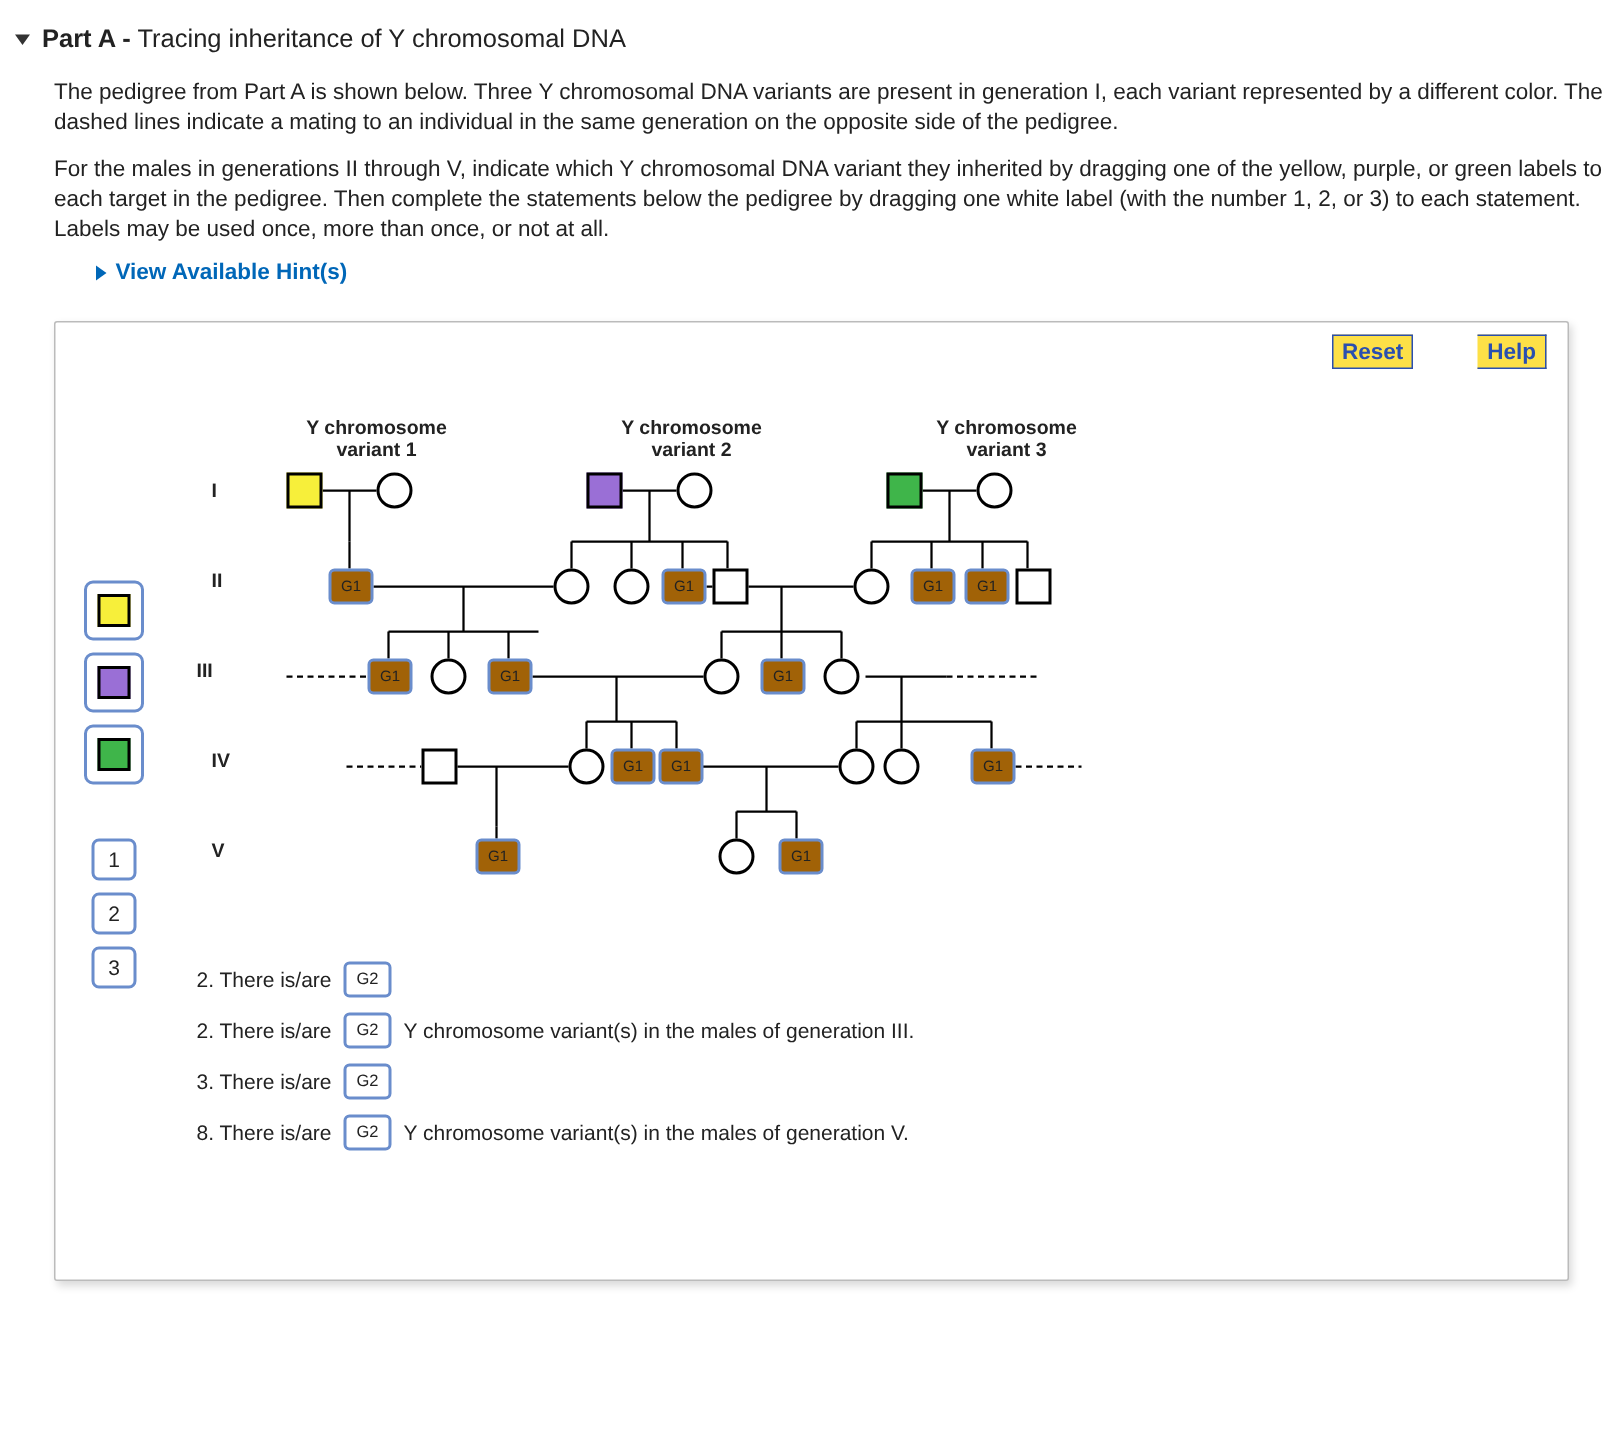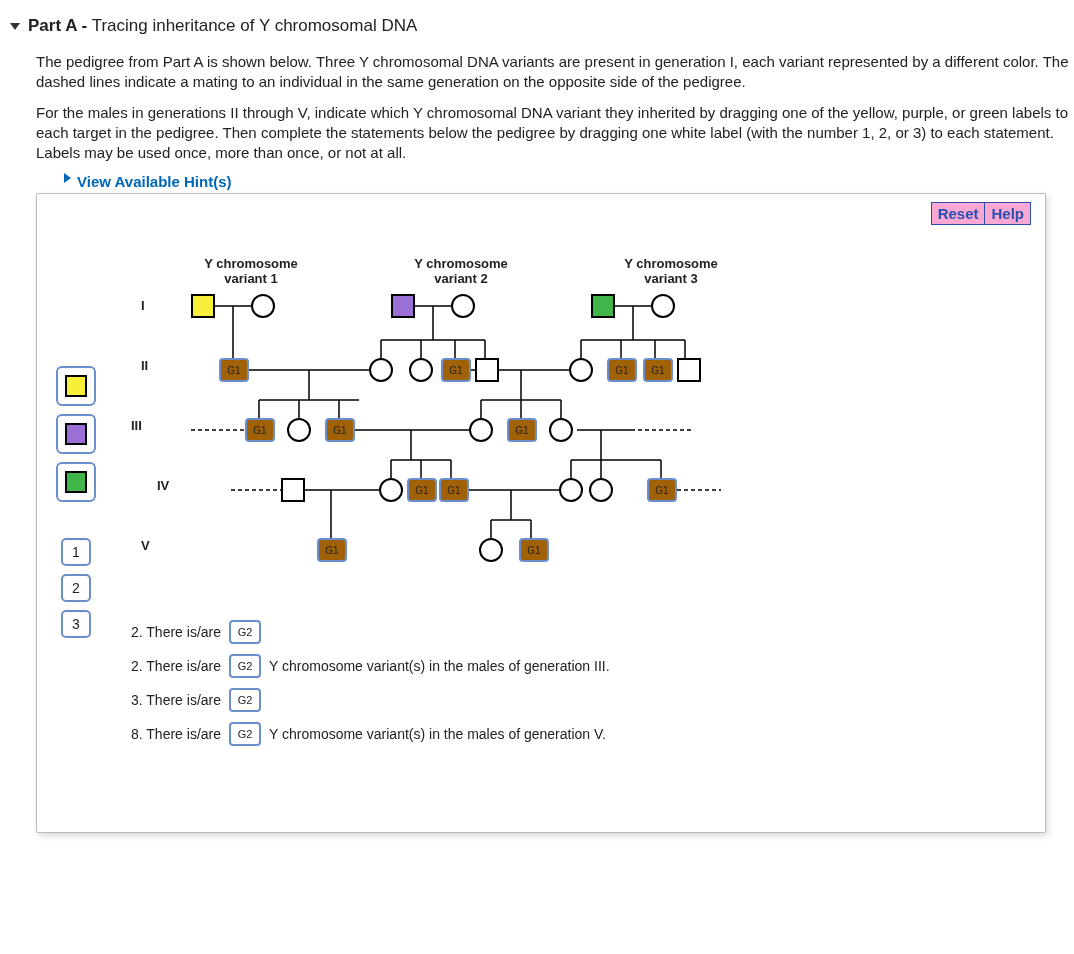--- a/index.html
+++ b/index.html
@@ -27,45 +27,45 @@
     width: 0; height: 0;
     border-top: 5px solid transparent;
     border-bottom: 5px solid transparent;
     border-left: 7px solid #0067b8;
   }
   .part-title { font-size: 17px; }
   .part-title b { font-weight: bold; }
   .intro { margin: 6px 0 10px 26px; line-height: 1.35; }
   .bold-instr { font-weight: normal; margin: 8px 0 10px 26px; line-height: 1.35; }
   .hints {
-    display: flex; gap: 6px;
-    color: #0067b8; font-weight: bold; margin: 6px 0 3px 26px;
+    display: flex; align-items: center; gap: 6px;
+    color: #0067b8; font-weight: bold; margin: 6px 0 24px 26px;
     cursor: pointer;
     padding-left: 28px;
   }
   .workspace {
     margin: 0 0 0 26px;
     border: 1px solid #bbb;
     border-radius: 2px;
     box-shadow: 2px 3px 6px rgba(0,0,0,0.15);
     padding: 12px 14px 20px 14px;
     position: relative;
     width: 1010px;
     min-height: 640px;
     background: #fff;
   }
   .toolbar {
     position: absolute; top: 8px; right: 14px;
     display: flex;
   }
   .toolbar button {
-    background: #f9a8d4; border: 1px solid #2a4fb0; color: #2a4fb0;
+    background: #fde047; border: 1px solid #2a4fb0; color: #2a4fb0;
     font-weight: bold; font-size: 15px; padding: 2px 6px; cursor: pointer;
   }
-  .toolbar button + button { border-left: none; }
+  .toolbar button + button { border-left: none; margin-left: 43px; }
   .content-row {
     display: flex; gap: 30px; margin-top: 50px;
   }
   .palette {
     display: flex; flex-direction: column; gap: 8px; align-items: center;
     padding-top: 110px; width: 50px;
   }
   .swatch-outer {
     width: 40px; height: 40px; border: 2px solid #6a8dcc; border-radius: 6px;
     display: flex; align-items: center; justify-content: center; background: #fff;
@@ -162,21 +162,21 @@
 variant 2</div>
         <div style="white-space:pre-line">Y chromosome
 variant 3</div>
       </div>
 
       <div class="ped-stage">
 
         <div class="gen-label" style="left:10px; top:8px">I</div>
         <div class="gen-label" style="left:10px; top:68px">II</div>
         <div class="gen-label" style="left:0; top:128px">III</div>
-        <div class="gen-label" style="left:26px; top:188px">IV</div>
+        <div class="gen-label" style="left:10px; top:188px">IV</div>
         <div class="gen-label" style="left:10px; top:248px">V</div>
 
         <svg class="ped-lines" width="720" height="300">
           <g stroke="#000" stroke-width="1.5" fill="none">
 
             <line x1="84" y1="16" x2="120" y2="16"></line>
               <line x1="102" y1="16" x2="102" y2="50"></line>
             <line x1="284" y1="16" x2="320" y2="16"></line>
               <line x1="302" y1="16" x2="302" y2="50"></line>
             <line x1="484" y1="16" x2="520" y2="16"></line>

